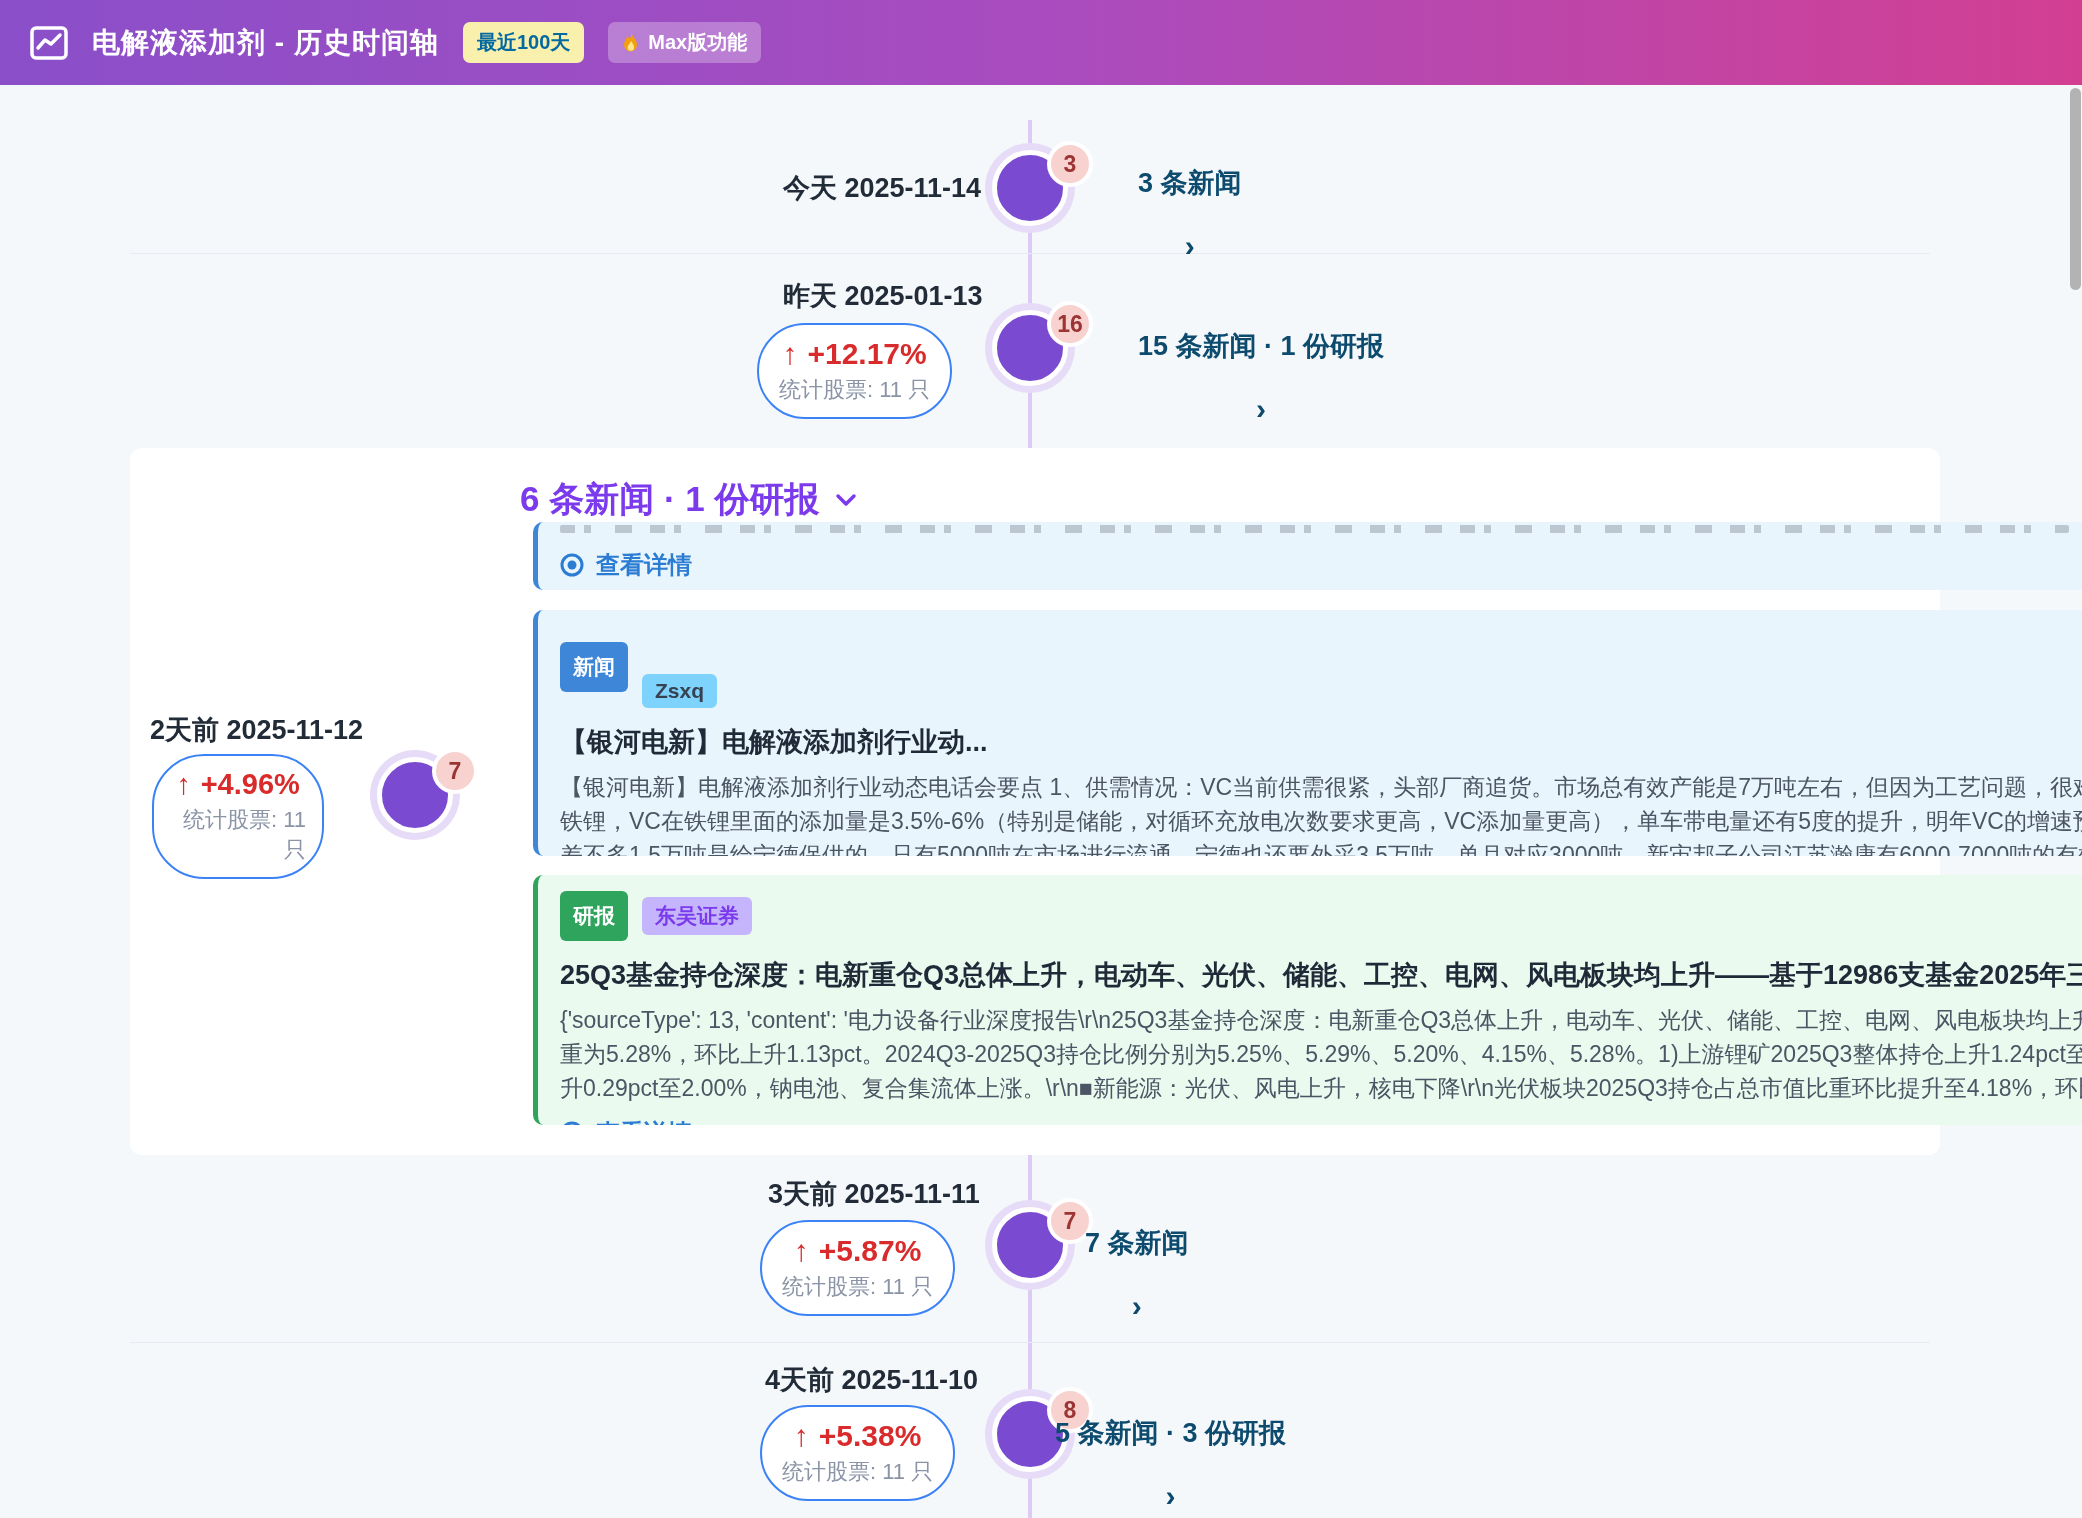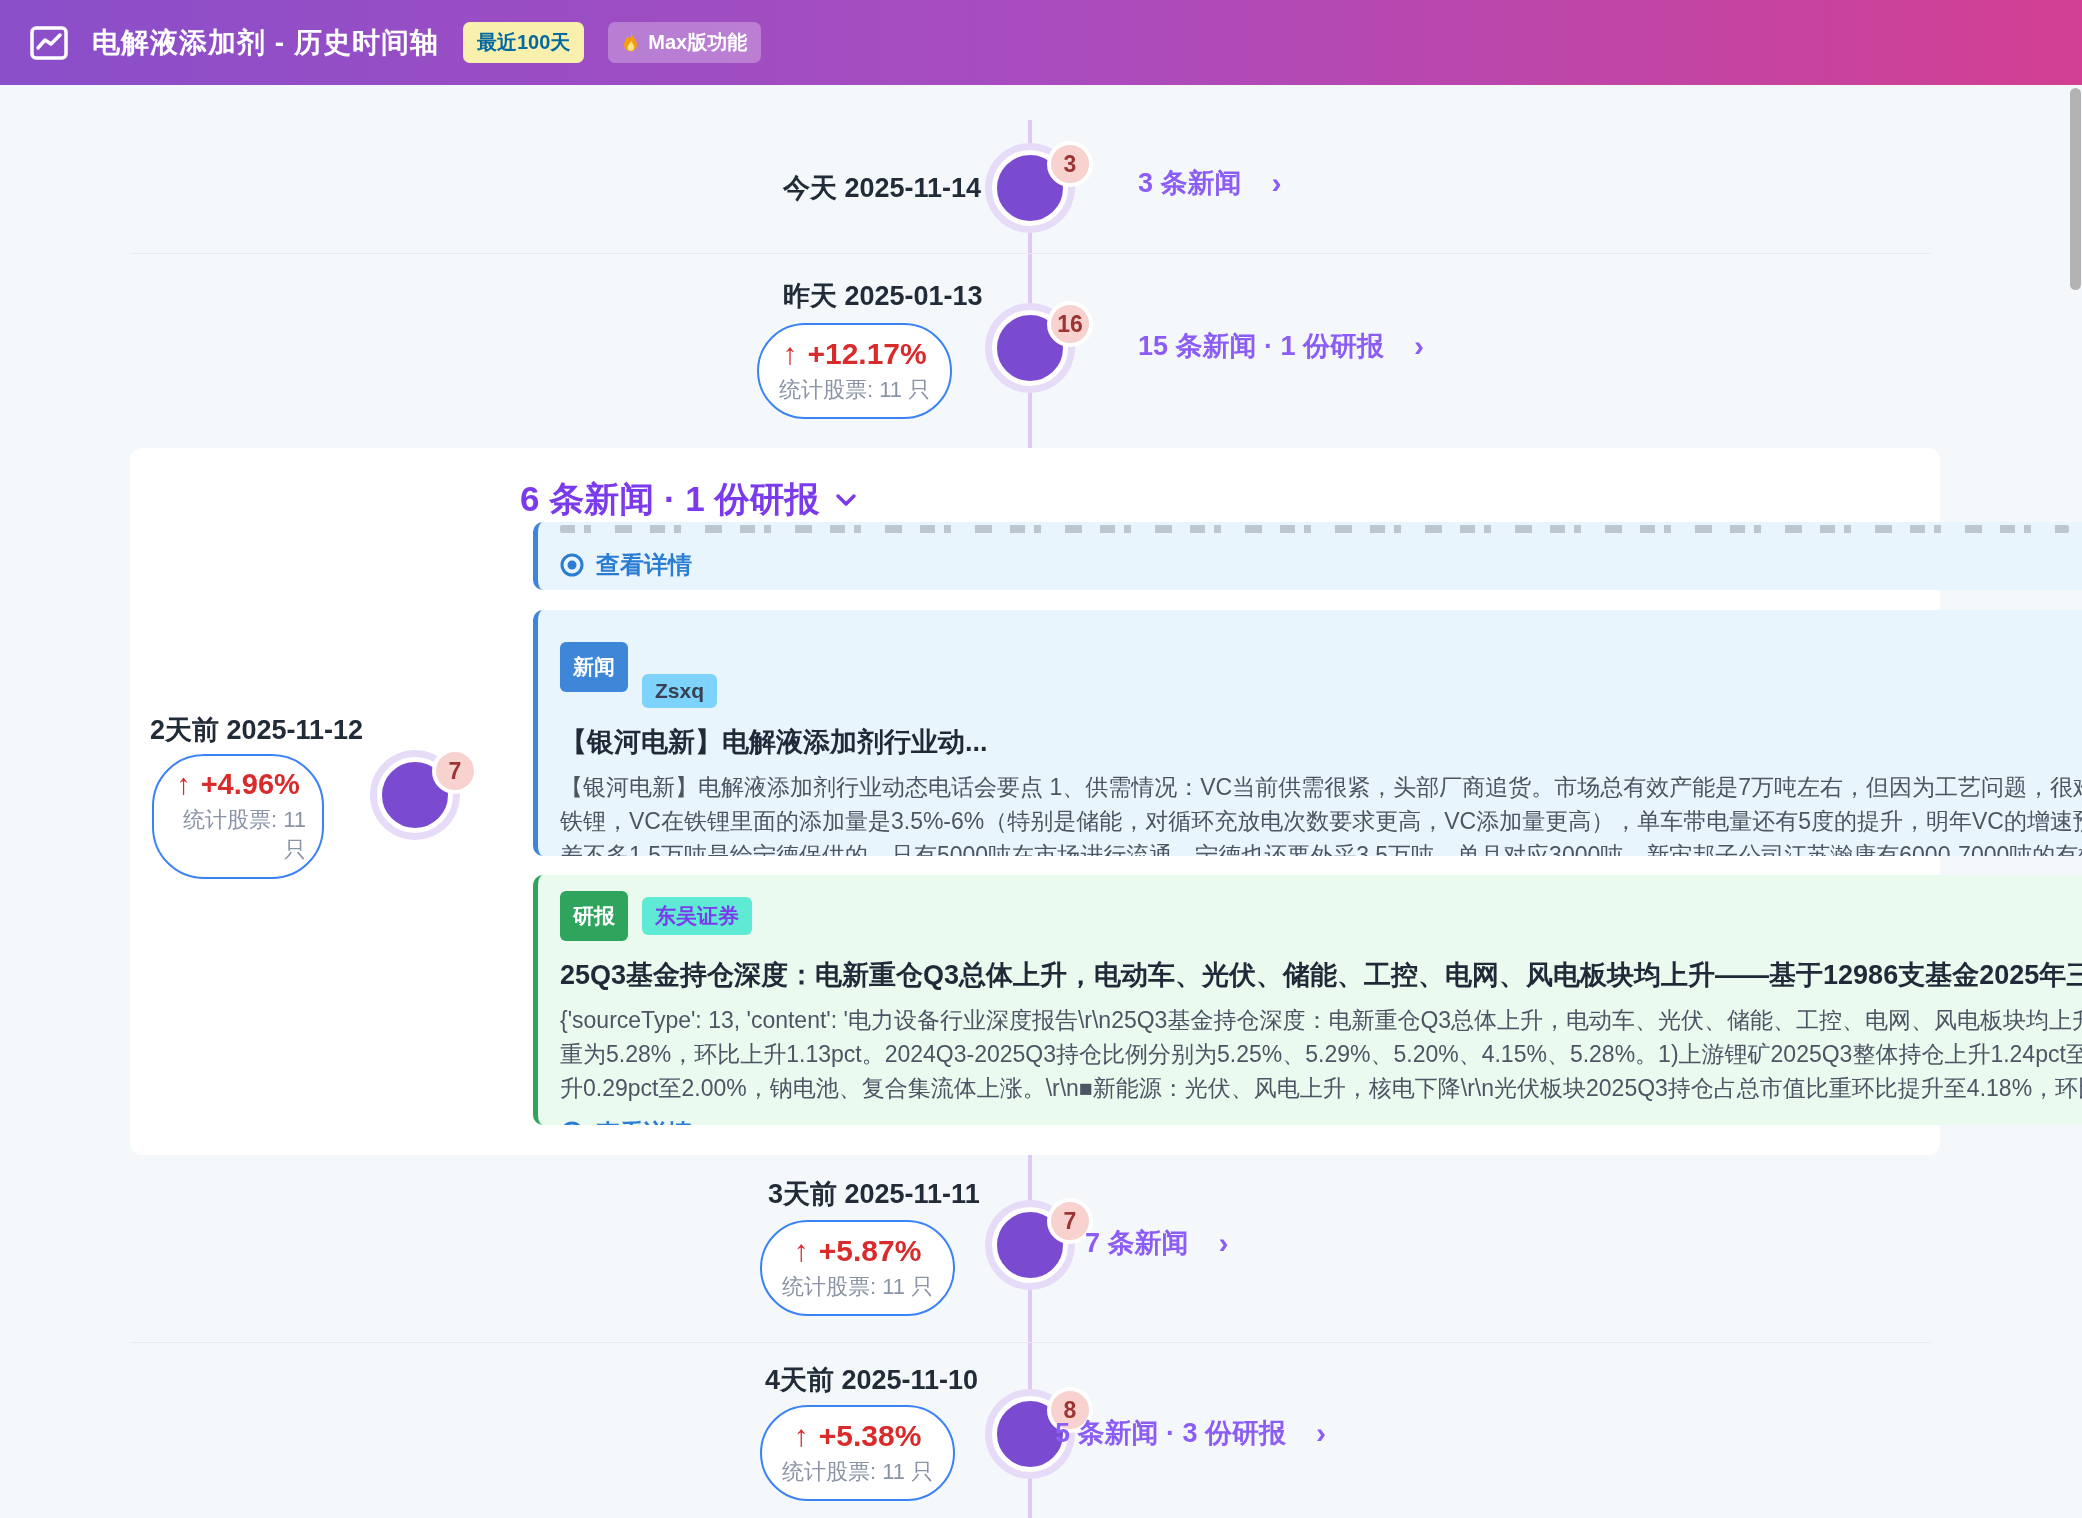--- a/index.html
+++ b/index.html
@@ -45,21 +45,21 @@
   .date { position:absolute; font-weight:bold; font-size:27px; color:#222b38; white-space:nowrap; }
   .pill {
     position:absolute; background:#fff; border:2px solid #3b82f6; border-radius:52px;
     text-align:center; padding:12px 20px; z-index:2;
   }
   .pct { color:#d92b2b; font-weight:bold; font-size:30px; white-space:nowrap; }
   .pct .arr { margin-right:10px; }
   .stats { color:#8a94a6; font-size:22px; margin-top:4px; line-height:30px; }
   .plink {
     position:absolute; display:flex; align-items:center; gap:30px;
-    color:#8b5cf6; font-weight:bold; font-size:27px; cursor:pointer; white-space:nowrap; z-index:3;
+    color:#0c4a6e; font-weight:bold; font-size:27px; cursor:pointer; white-space:nowrap; z-index:3;flex-direction:column;
   }
   .chev { font-size:30px; font-weight:bold; line-height:1; }
 
   
   .daybox {
     position:absolute; left:130px; top:448px; width:1810px; height:707px;
     background:#fff; border-radius:12px; z-index:1;
   }
   .summary {
     position:absolute; left:390px; top:28px; display:flex; align-items:center; gap:16px;
@@ -72,21 +72,21 @@
     height:8px; margin:3px 26px 0 22px; opacity:.55; border-radius:2px;
     background:repeating-linear-gradient(90deg,#97a1ae 0 15px,transparent 15px 24px,
                #97a1ae 24px 31px,transparent 31px 55px,#97a1ae 55px 72px,transparent 72px 90px);
   }
   .badges { display:flex; align-items:center; gap:14px; padding:16px 24px 0 22px; }
   .type-badge { padding:11px 13px; border-radius:6px; color:#fff; font-weight:bold; font-size:21px; }
   .type-badge.news { background:#3d86d8; }
   .type-badge.report { background:#2fa45c; }
   .src-tag { padding:5px 13px; border-radius:6px; font-weight:bold; font-size:21px; }
   .src-tag.gray { background:#7dd3fc; color:#374151;margin-top:48px; }
-  .src-tag.purple { background:#5eead4; color:#7c3aed; }
+  .src-tag.purple { background:#c4b5fd; color:#7c3aed; }
   .card-title {
     font-weight:bold; font-size:27px; color:#1f2937; white-space:nowrap; overflow:hidden;
     padding:16px 0 0 22px;
   }
   .card-body { padding:10px 0 0 22px; }
   .body-line { font-size:23px; color:#4b5563; line-height:34px; white-space:nowrap; overflow:hidden; }
   .detail {
     display:flex; align-items:center; gap:12px; color:#2b7cd3; font-weight:bold; font-size:24px;
     padding:12px 0 16px 22px; cursor:pointer;
   }

